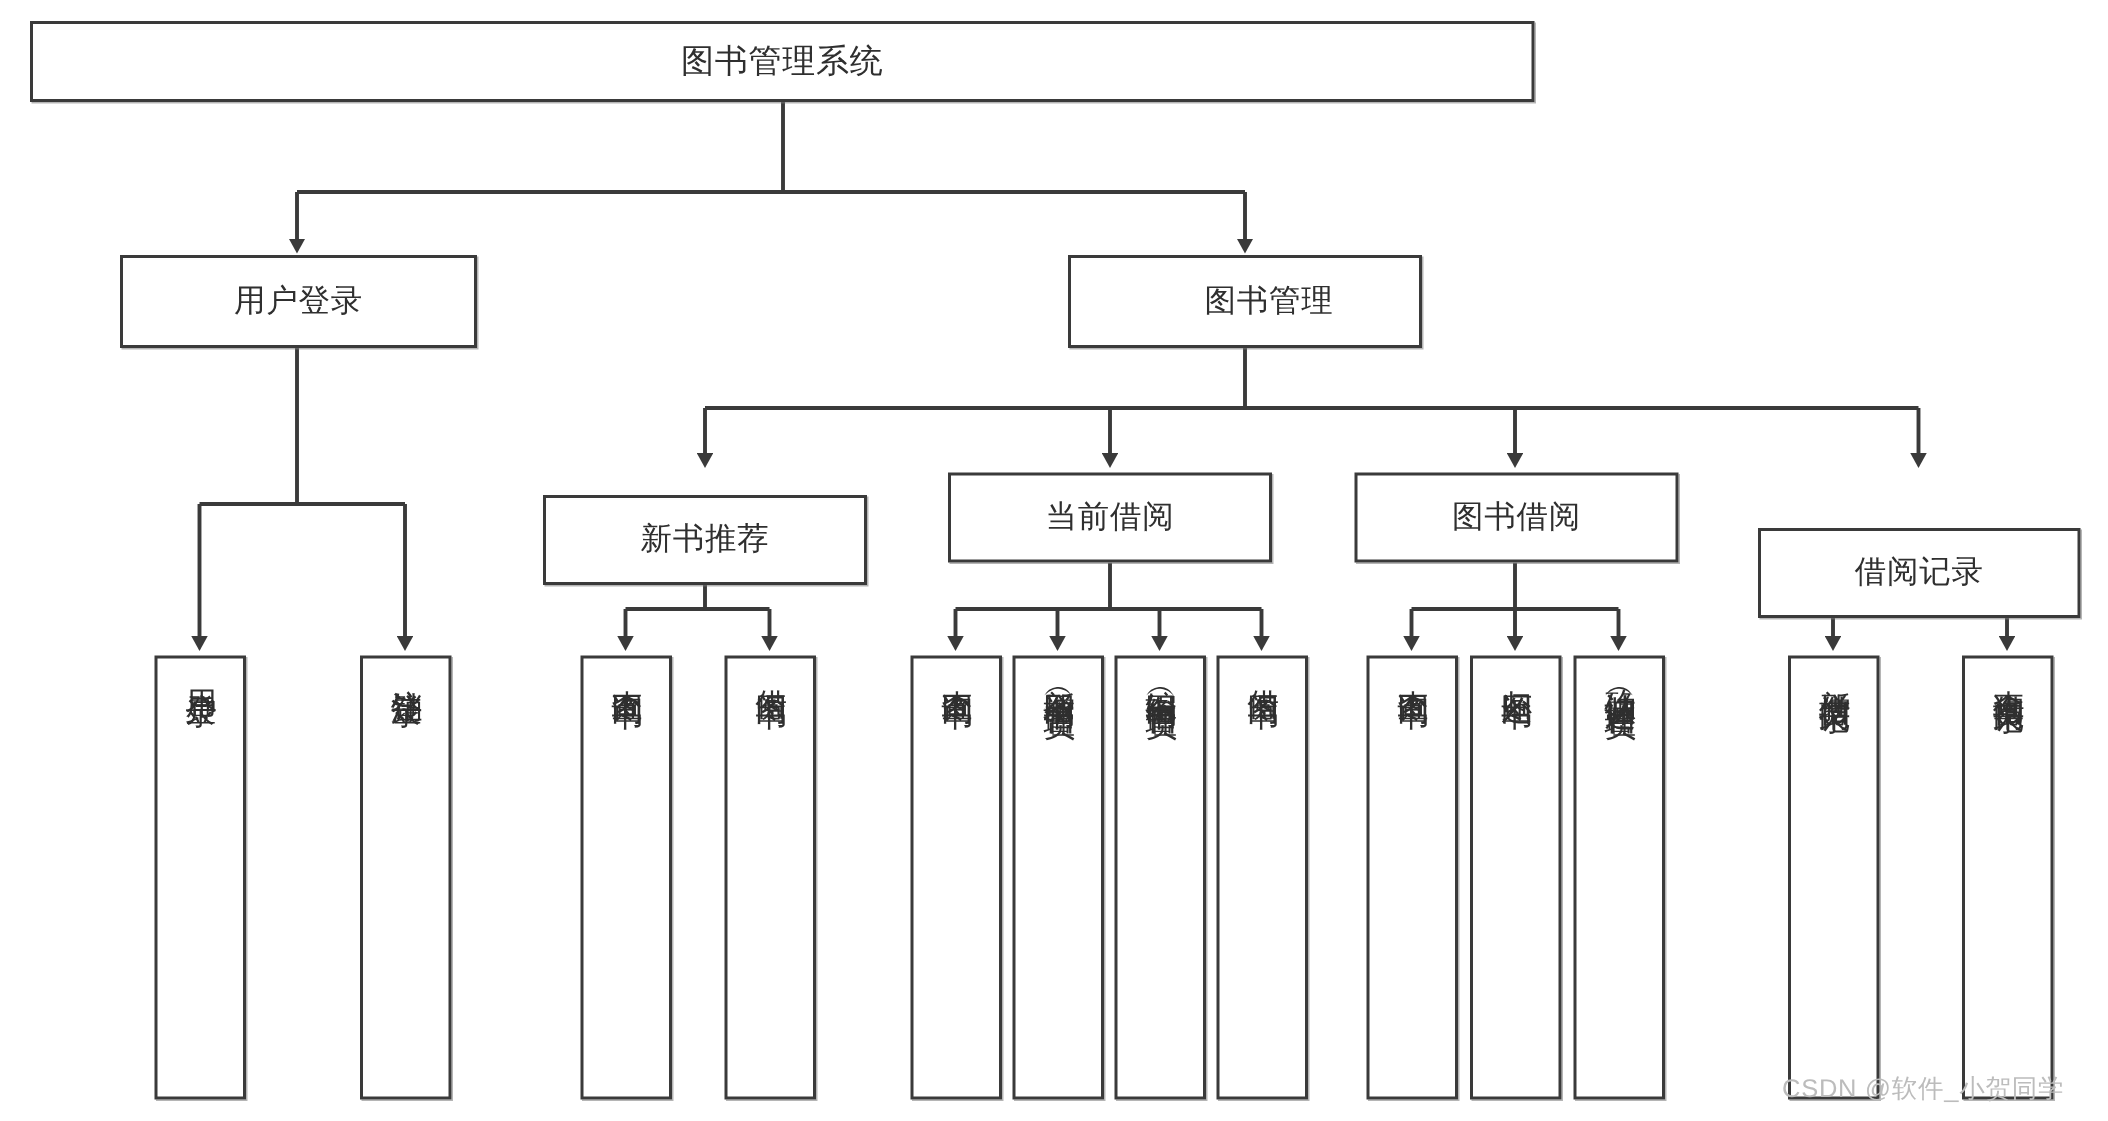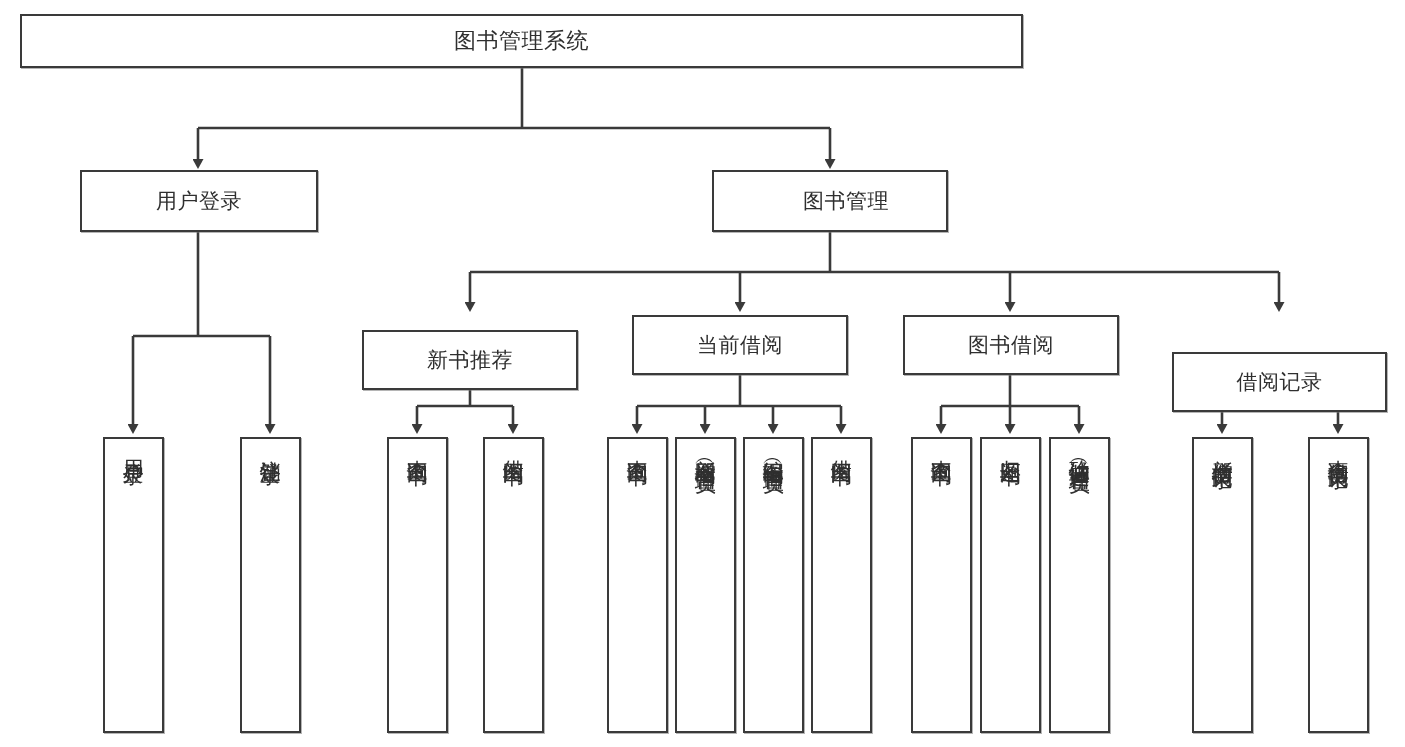--- a/index.html
+++ b/index.html
@@ -185,14 +185,15 @@
     <span class="label">确认归还（管理员）</span>
   </div>
 
   <div class="node vert" style="left:1192px;top:437px;width:61px;height:296px;">
     <span class="label">新增借阅记录</span>
   </div>
   <div class="node vert" style="left:1308px;top:437px;width:61px;height:296px;">
     <span class="label">查询借阅记录</span>
   </div>
 
+  <div class="watermark">CSDN @软件_小贺同学</div>
 
 </div>
 
 </body></html>

